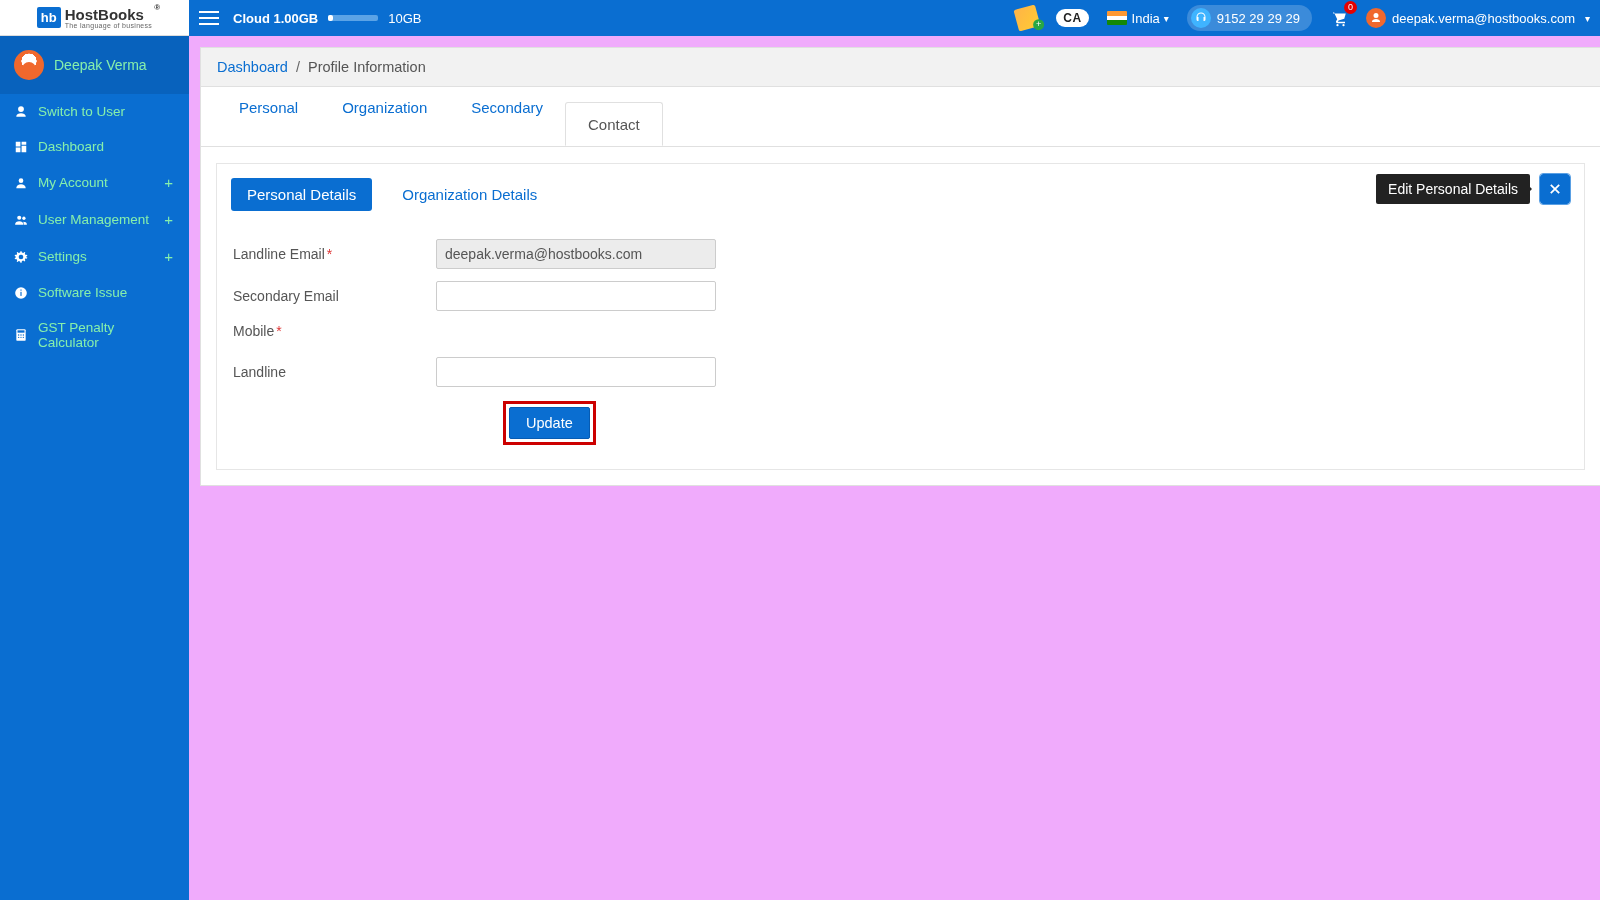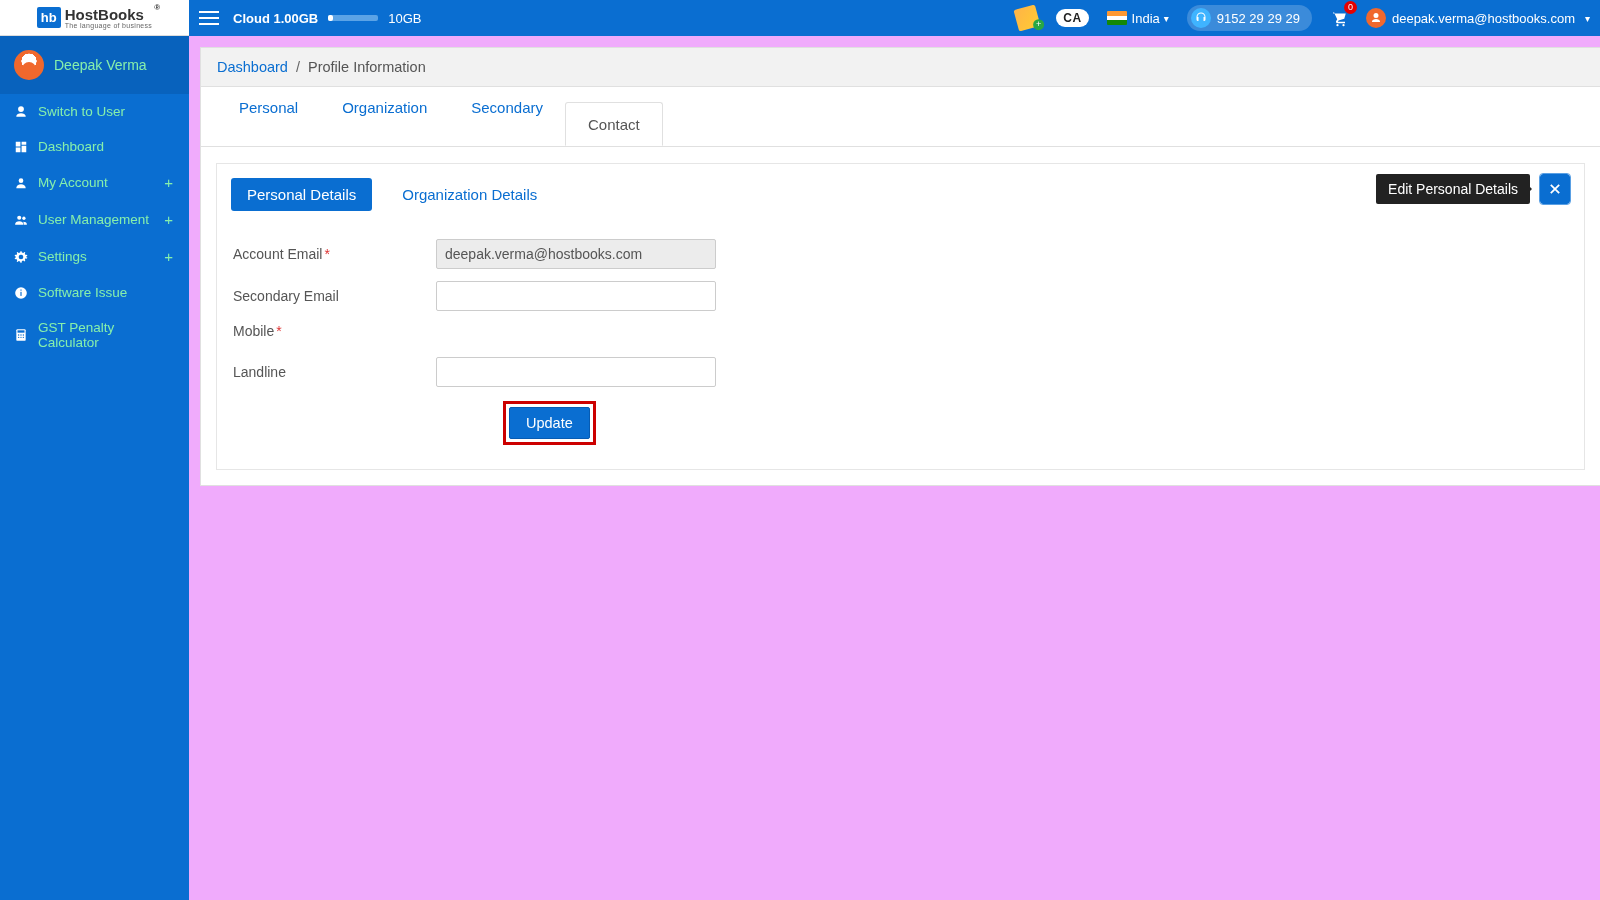--- a/index.html
+++ b/index.html
@@ -262,21 +262,21 @@
           <div class="close-btn">
             <svg viewBox="0 0 20 20">
                 <path d="M4 4l12 12M16 4L4 16"></path>
               </svg>
           </div>
         </div>
 
         <div class="form">
           <div class="form-row">
             <div class="form-label">
-              <span>Account Email</span><span class="req">*</span>
+              <span>Landline Email</span><span class="req">*</span>
             </div>
             <input class="form-input" disabled="" value="deepak.verma@hostbooks.com" style="">
           </div>
           <div class="form-row">
             <div class="form-label">
               <span>Secondary Email</span>
             </div>
             <input class="form-input" value="" style="">
           </div>
           <div class="form-row">

